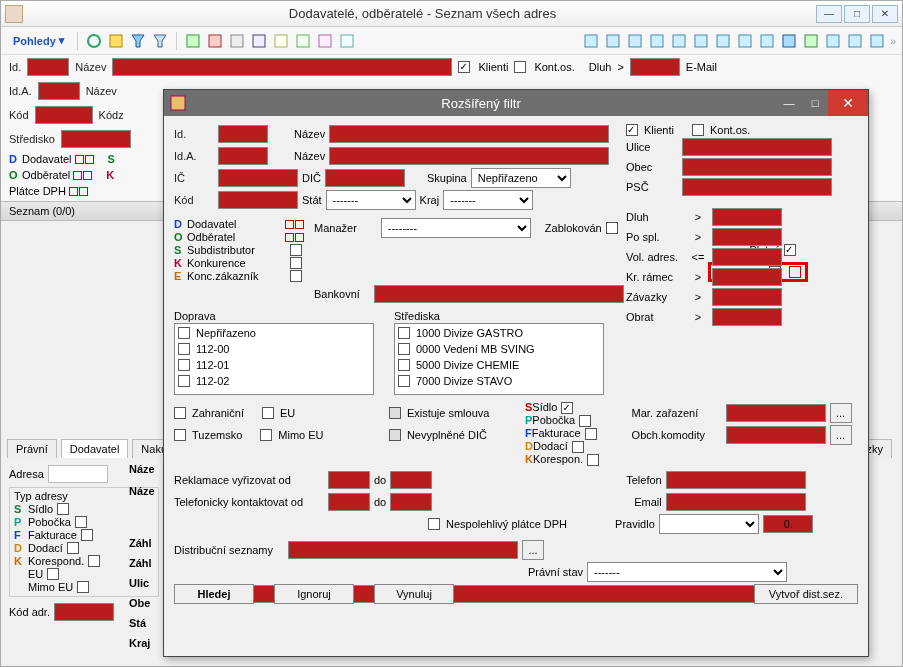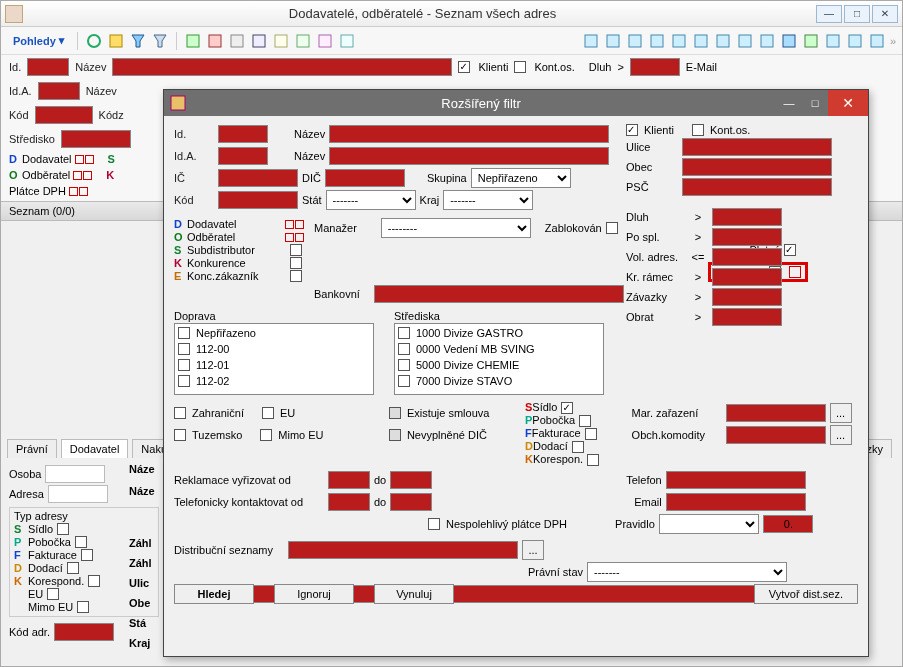--- a/index.html
+++ b/index.html
@@ -248,24 +248,20 @@
     <div class="tab sel">Dodavatel</div>
     <div class="tab">Nakupov</div>
   </div>
   <div style="position:absolute;right:10px;top:438px;display:flex;gap:4px">
     <div class="tab">exty</div>
     <div class="tab">Obrázky</div>
   </div>
 
   <div class="bottomleft">
     <div class="row">
-        <span>Osoba</span>
-        <div class="cell" style="width:60px"></div>
-      </div>
-    <div class="row">
         <span>Adresa</span>
         <div class="cell" style="width:60px"></div>
       </div>
     <div class="typadresy">
       <div>Typ adresy</div>
       <div class="ti">
           <span class="cl-letter cS">S</span>
           <span>Sídlo</span>
           <span class="chk"></span>
         </div>

